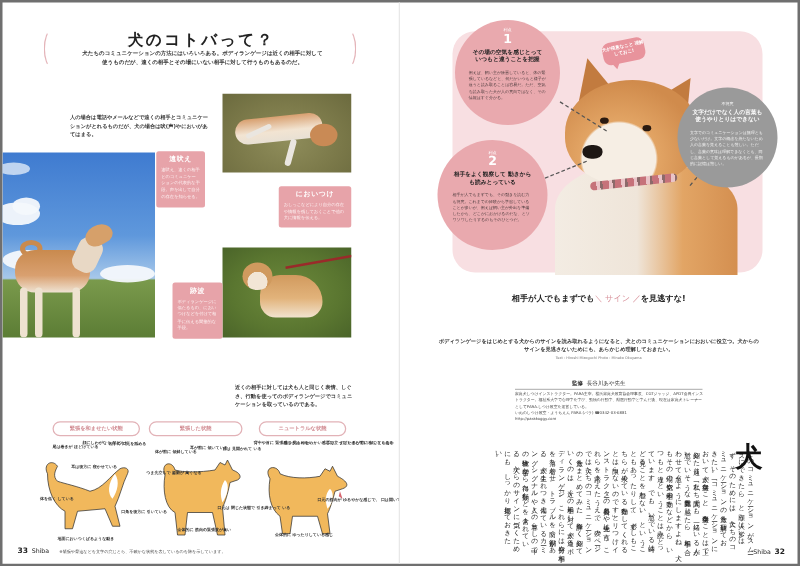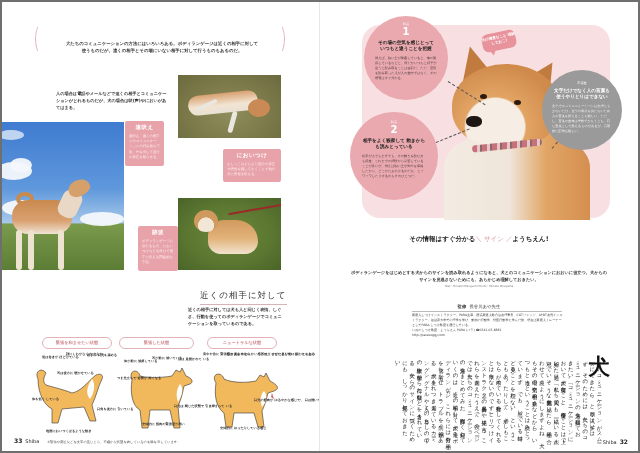--- a/index.html
+++ b/index.html
@@ -112,20 +112,21 @@
     .folio-r b { font-size: 6px; margin-left: 3px; }
   </style>
 </head>
 <body>
 
 <div class="spread">
 
   <div class="page page-left">
     <div class="paren l"></div>
     <div class="paren r"></div>
+    <div class="l-title">犬のコトバって？</div>
     <div class="l-lead">犬たちのコミュニケーションの方法にはいろいろある。ボディランゲージは近くの相手に対して使うものだが、遠くの相手とその場にいない相手に対して行うものもあるのだ。</div>
 
     <div class="sec-body" style="left:54px; top:88px; width:112px;">人の場合は電話やメールなどで遠くの相手とコミュニケーションがとれるものだが、犬の場合は吠(声)やにおいがあてはまる。</div>
 
     <div class="photo lying">
       <div class="dogbody"></div>
         <div class="leg1"></div>
         <div class="leg2"></div>
         <div class="doghead"></div>
     </div>
@@ -157,21 +158,20 @@
     <div class="photo sit">
       <div class="leash"></div>
         <div class="dog"></div>
         <div class="head"></div>
     </div>
     <div class="label-box lb-mark">
       <span class="lt">跡波</span>
       <span class="lb">ボディランゲージに似たるもの、においつけなどを付けて相手に伝える間接的な手段。</span>
     </div>
 
-    <div class="sec-head" style="left:198px; top:288px;">近くの相手に対して</div>
     <div class="sec-body" style="left:186px; top:304px; width:96px;">近くの相手に対しては犬も人と同じく表情、しぐさ、行動を使ってのボディランゲージでコミュニケーションを取っているのである。</div>
 
     <div class="state-pill pill-1">緊張を和ませたい状態</div>
     <div class="state-pill pill-2">緊張した状態</div>
     <div class="state-pill pill-3">ニュートラルな状態</div>
 
     <svg class="illus" style="left:30px; top:365px;" width="80" height="60" viewBox="0 0 80 60">
       <path d="M6 12 C2 4 10 0 14 6 C12 10 10 14 14 18 C20 20 30 22 40 26 C50 24 56 14 64 8 C68 6 72 8 70 12 C66 20 64 30 60 38 L64 54 L58 54 L52 40 L30 42 L26 56 L20 56 L20 42 C12 38 6 26 6 12 Z" fill="#f1b85c" stroke="#333" stroke-width=".6"></path>
       <path d="M60 12 C64 18 62 26 58 32 C54 28 54 20 60 12 Z" fill="#fff"></path>
     </svg>
@@ -247,21 +247,21 @@
     </div>
     <div class="circle gray c3">
       <span class="pt-tag">不得意</span>
       <span class="ct">文字だけでなく人の言葉も 使うやりとりはできない</span>
       <span class="cb">文字でのコミュニケーションは無理とも少ないだけ。文字の概念を持たないため人の言葉を覚えることも難しい。ただし、言葉の意味は理解できなくとも、同じ言葉として覚えるものがあるが、長期的に記憶は難しい。</span>
     </div>
 
     <div class="bubble">犬が得意なこと 理解しておこ!</div>
 
     <div class="kicker">
-      <span>その情報はすぐ分かる</span><span class="acc">＼ サイン ／</span><span>ようちえん!</span>
+      <span>相手が人でもまずでも</span><span class="acc">＼ サイン ／</span><span>を見逃すな!</span>
     </div>
     <div class="r-lead">ボディランゲージをはじめとする犬からのサインを読み取れるようになると、犬とのコミュニケーションにおおいに役立つ。犬からのサインを見逃さないためにも、あらかじめ理解しておきたい。</div>
     <div class="credit">Text : Hiroshi Mizoguchi   Photo : Minako Okuyama</div>
 
     <div class="sup-head">
       <span>監修</span>&nbsp;&nbsp;<span style="font-weight:normal">長谷川あや先生</span>
     </div>
     <div class="sup-rule"></div>
     <div class="sup-body">
       <div>家庭犬しつけインストラクター。PARA主宰。横浜家庭犬教育協会理事長、CGTジャッジ、APDT会員インストラクター。福祉系大学で心理学を学び、動物の行動学、獣医行動学と学んだ後、現在は家庭犬トレーナーとしてPARA.しつけ教室を運営している。</div>

